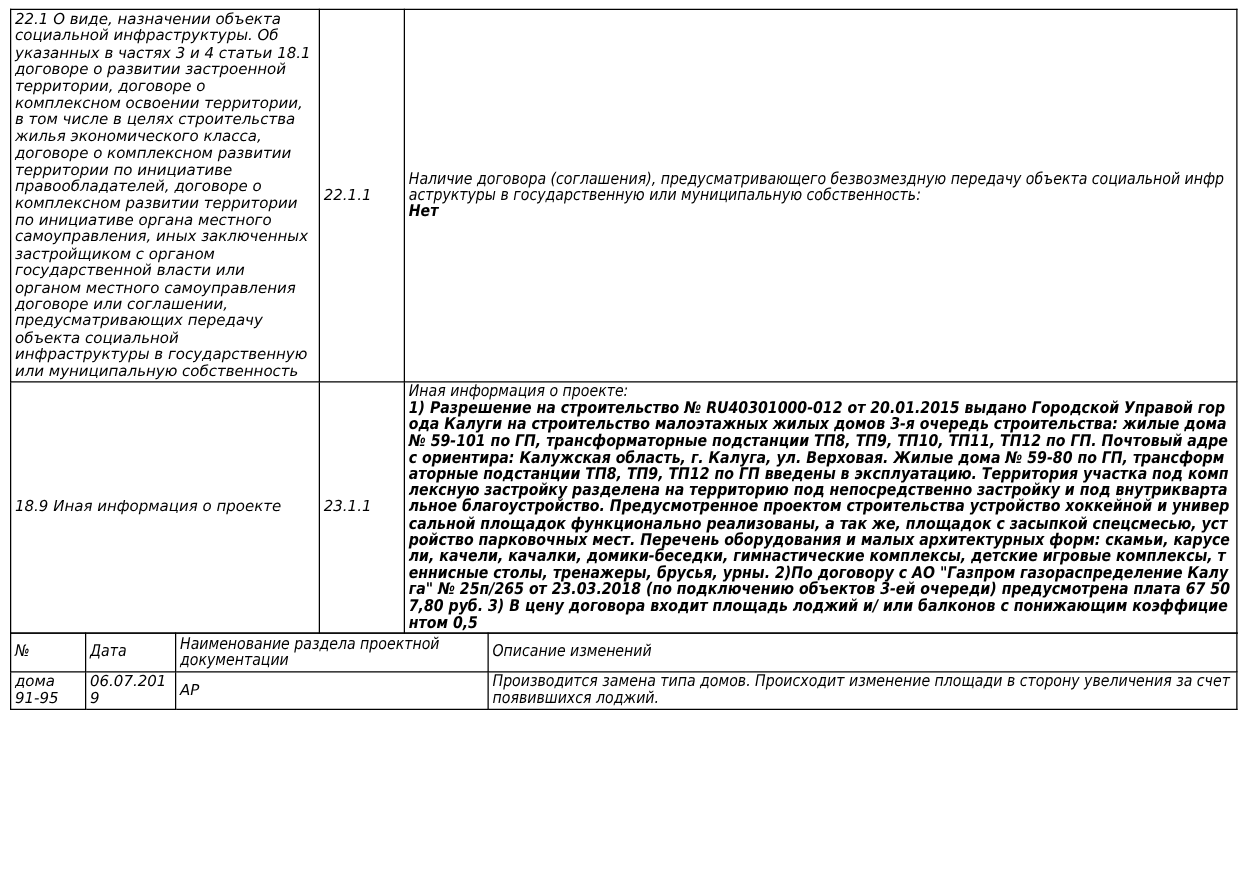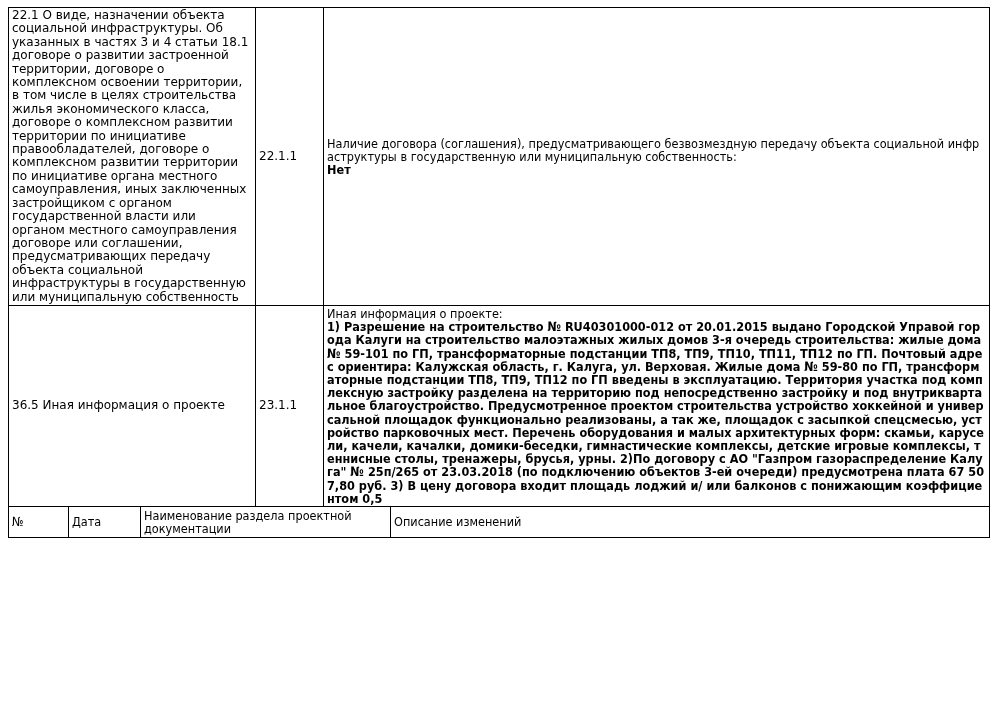--- a/index.html
+++ b/index.html
@@ -23,20 +23,21 @@
     width: 981px;
   }
   td {
     border: 1px solid #000000;
     padding: 1px 3px;
     font-size: 12px;
     line-height: 13.4px;
     vertical-align: middle;
     overflow: hidden;
     word-wrap: break-word;
+    font-style: italic;
   }
   .valign-top { vertical-align: top; }
   .h-r1  { height: 278px; }
   .h-r23 { height: 15px; }
   .h-r31 { height: 194px; margin-top: 44px; }
   .h-r24 { height: 17px; }
   .h-r41 { height: 38px; }
   .h-hdr { height: 28px; }
   .h-dat { height: 27px; }
   
@@ -70,21 +71,21 @@
       <td>
         <div class="cond breakall">
           <div>Наличие договора (соглашения), предусматривающего безвозмездную передачу объекта социальной инфраструктуры в государственную или муниципальную собственность:</div>
           <div class="bold">Нет</div>
         </div>
       </td>
     </tr>
 
 
     <tr>
-      <td>36.5 Иная информация о проекте</td>
+      <td>18.9 Иная информация о проекте</td>
       <td>23.1.1</td>
       <td class="valign-top h-r31">
         <div class="cond">
           <div>Иная информация о проекте:</div>
           <div class="bold breakall">1) Разрешение на строительство № RU40301000-012 от 20.01.2015 выдано Городской Управой города Калуги на строительство малоэтажных жилых домов 3-я очередь строительства: жилые дома № 59-101 по ГП, трансформаторные подстанции ТП8, ТП9, ТП10, ТП11, ТП12 по ГП. Почтовый адрес ориентира: Калужская область, г. Калуга, ул. Верховая. Жилые дома № 59-80 по ГП, трансформаторные подстанции ТП8, ТП9, ТП12 по ГП введены в эксплуатацию. Территория участка под комплексную застройку разделена на территорию под непосредственно застройку и под внутриквартальное благоустройство. Предусмотренное проектом строительства устройство хоккейной и универсальной площадок функционально реализованы, а так же, площадок с засыпкой спецсмесью, устройство парковочных мест. Перечень оборудования и малых архитектурных форм: скамьи, карусели, качели, качалки, домики-беседки, гимнастические комплексы, детские игровые комплексы, теннисные столы, тренажеры, брусья, урны. 2)По договору с АО "Газпром газораспределение Калуга" № 25п/265 от 23.03.2018 (по подключению объектов 3-ей очереди) предусмотрена плата 67 507,80 руб. 3) В цену договора входит площадь лоджий и/ или балконов с понижающим коэффициентом 0,5</div>
         </div>
       </td>
     </tr>
 
 
@@ -108,16 +109,24 @@
         <div class="cond">Дата</div>
       </td>
       <td>
         <div class="cond">Наименование раздела проектной документации</div>
       </td>
       <td>
         <div class="cond">Описание изменений</div>
       </td>
     </tr>
 
+    <tr>
+      <td class="valign-top h-dat">дома 91-95</td>
+      <td>06.07.2019</td>
+      <td>АР</td>
+      <td>
+        <div class="cond breakall">Производится замена типа домов. Происходит изменение площади в сторону увеличения за счет появившихся лоджий.</div>
+      </td>
+    </tr>
   </tbody>
     </table>
 
 </div>
 
 </body></html>

